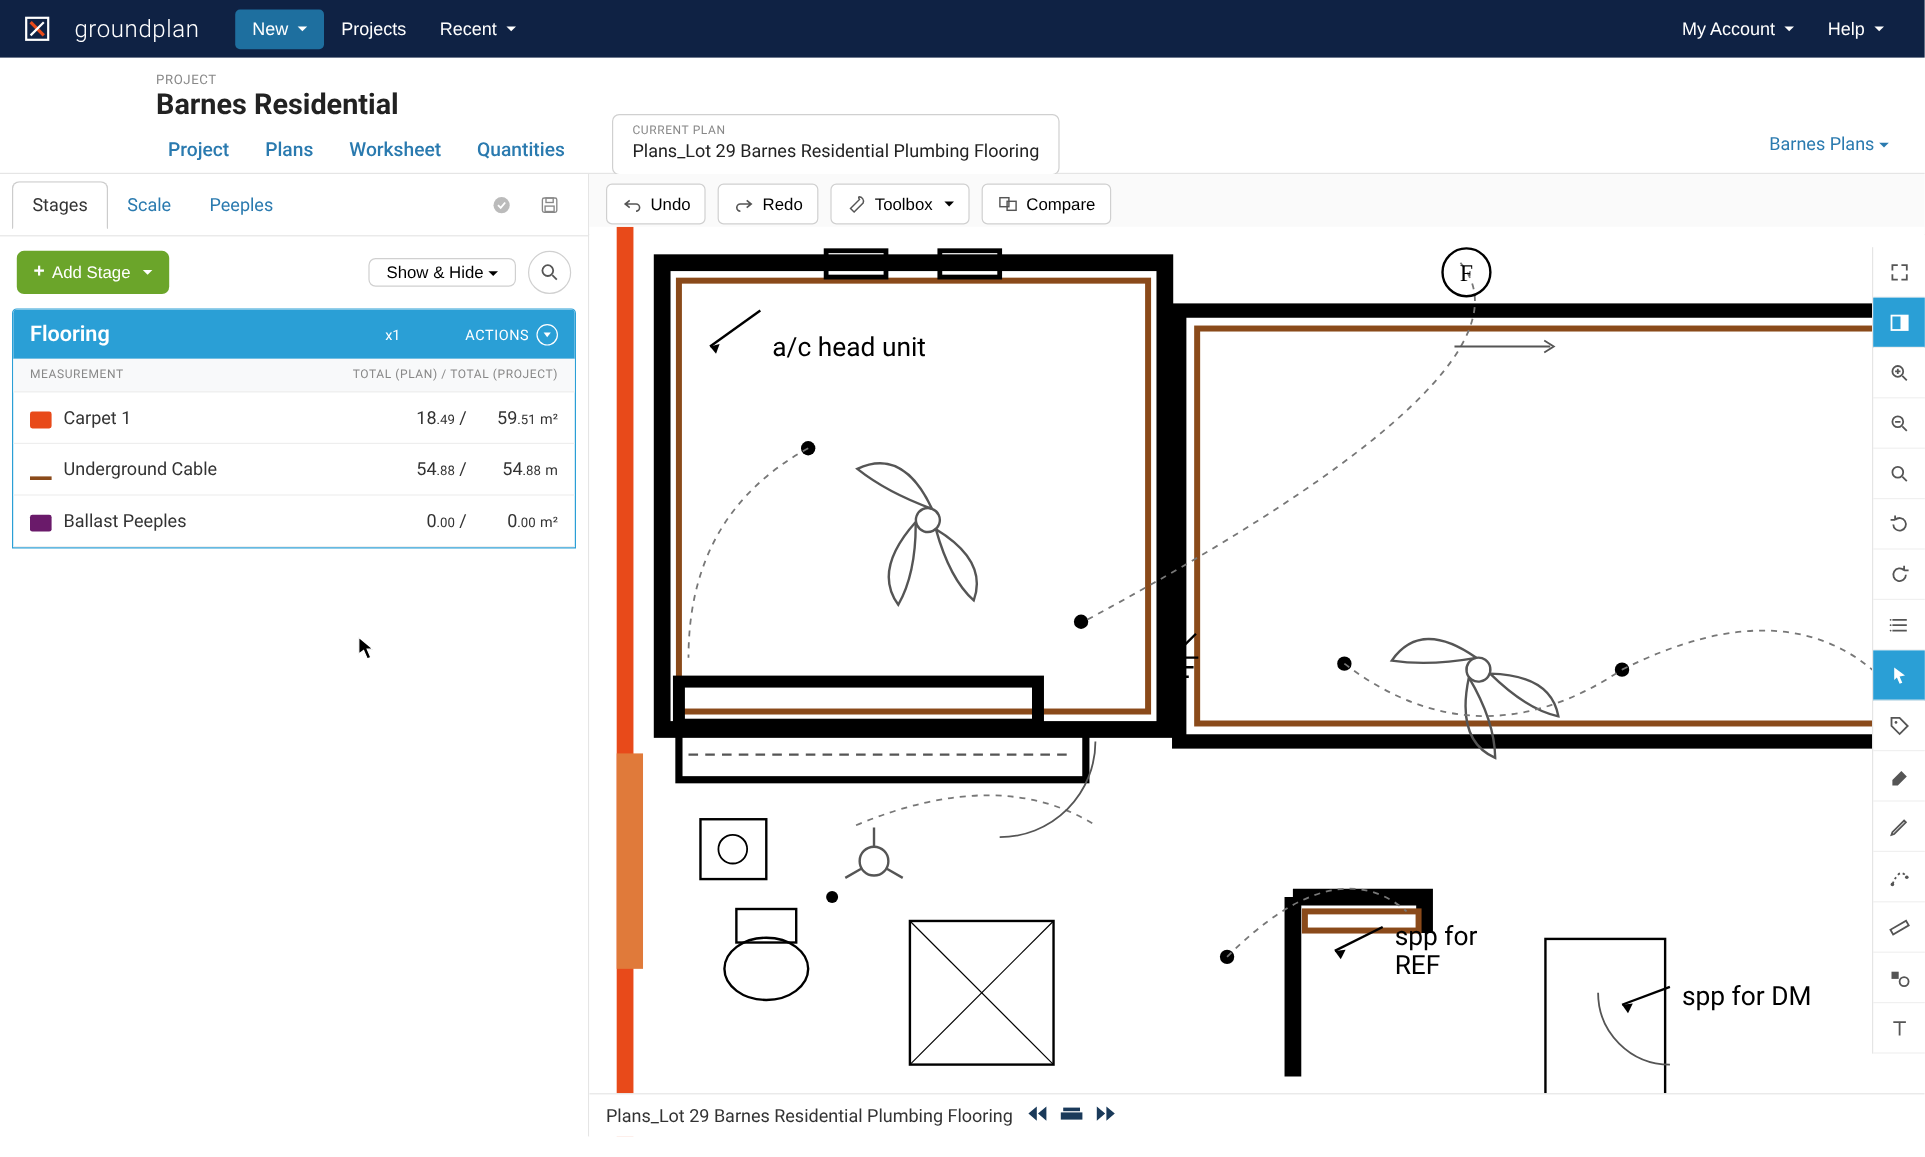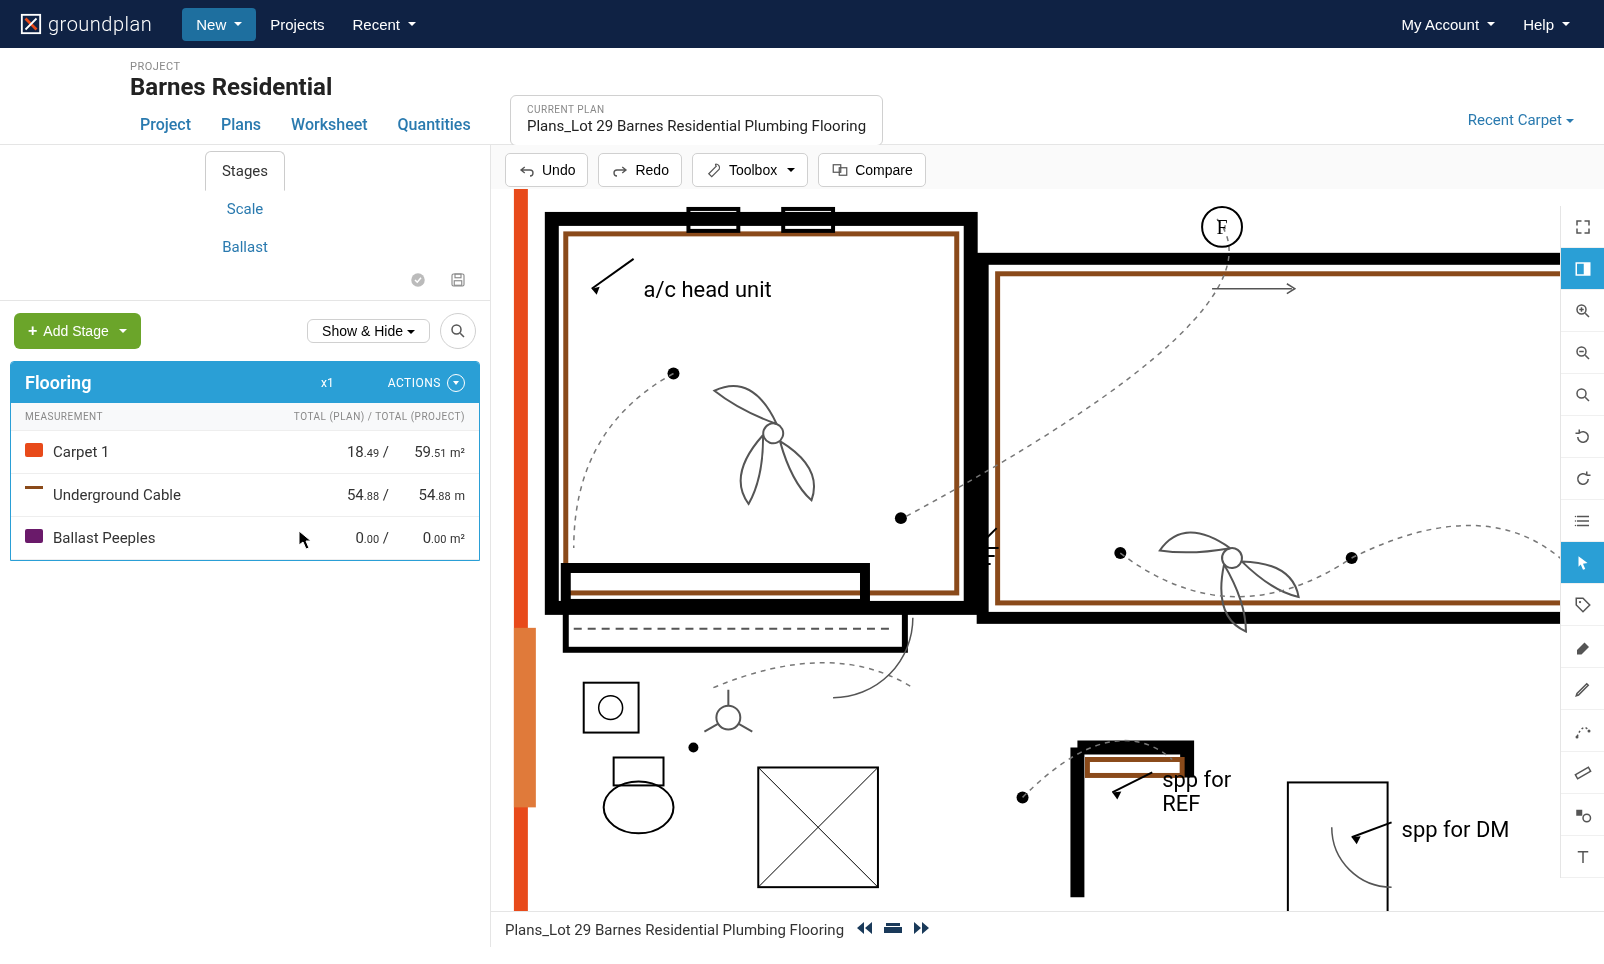--- a/index.html
+++ b/index.html
@@ -1,56 +1,56 @@
 <!DOCTYPE html>
 <html><head>
 <meta charset="utf-8">
 <style>
 * { box-sizing: border-box; margin: 0; padding: 0; }
 body { font-family: -apple-system, BlinkMacSystemFont, "Segoe UI", Roboto, sans-serif; font-size: 14px; color: #333; background: #fff; width: 1604px; height: 964px; overflow: hidden; position: relative; }
 .topbar { background: #0f2244; height: 48px; display: flex; align-items: center; padding: 0 20px; color: #fff; }
-.logo { display: flex; align-items: center; gap: 6px; margin-right: 30px; }
+.logo { display: flex; align-items: center; gap: 20px; margin-right: 30px; }
 .logo-icon { width: 22px; height: 22px; }
 .logo-text { font-size: 20px; font-weight: 300; letter-spacing: 0.5px; }
 .top-btn { background: transparent; border: none; color: #fff; font-size: 15px; padding: 8px 14px; cursor: pointer; display: inline-flex; align-items: center; gap: 4px; }
 .top-btn.primary { background: #1e6f9f; border-radius: 4px; }
 .spacer { flex: 1; }
 .caret-down::after { content: ""; display: inline-block; border-left: 4px solid transparent; border-right: 4px solid transparent; border-top: 4px solid currentColor; margin-left: 4px; vertical-align: middle; }
 .project-header { padding: 12px 20px 0 130px; }
 .project-label { font-size: 11px; letter-spacing: 0.5px; color: #888; text-transform: uppercase; }
 .project-title { font-size: 24px; font-weight: 700; color: #222; }
 .subnav { display: flex; align-items: center; padding: 14px 20px 10px 140px; gap: 30px; border-bottom: 1px solid #e5e5e5; position: relative; }
 .subnav-link { color: #2a7aaf; font-size: 16px; font-weight: 500; cursor: pointer; }
 .current-plan-box { position: absolute; left: 510px; top: -6px; border: 1px solid #d0d0d0; border-radius: 6px; padding: 8px 16px 10px; background: #fff; min-width: 360px; }
 .current-plan-label { font-size: 10px; color: #888; letter-spacing: 0.5px; text-transform: uppercase; }
 .current-plan-name { font-size: 15px; color: #222; margin-top: 2px; }
 .recent-plans-btn { position: absolute; right: 30px; top: 10px; color: #2a7aaf; font-size: 15px; cursor: pointer; }
 .workspace { display: flex; height: calc(100% - 162px); }
 .left-col { width: 490px; flex-shrink: 0; }
-.left-tabs { display: flex; align-items: center; padding: 6px 10px; gap: 0; border-bottom: 1px solid #e5e5e5; flex-direction: column; }
+.left-tabs { display: flex; align-items: center; padding: 6px 10px; gap: 0; border-bottom: 1px solid #e5e5e5; }
 .left-tab { padding: 10px 16px; color: #2a7aaf; cursor: pointer; font-size: 15px; }
 .left-tab.active { color: #333; border: 1px solid #ccc; border-bottom: 1px solid #fff; border-radius: 6px 6px 0 0; margin-bottom: -1px; background: #fff; }
 .left-tab-icons { margin-left: auto; display: flex; gap: 12px; padding-right: 8px; }
 .icon-btn { width: 28px; height: 28px; display: flex; align-items: center; justify-content: center; cursor: pointer; color: #888; }
 .stage-controls { display: flex; align-items: center; padding: 12px 14px; gap: 10px; }
 .add-stage-btn { background: #6ba52a; color: #fff; border: none; border-radius: 6px; padding: 9px 14px; font-size: 14px; font-weight: 500; cursor: pointer; display: inline-flex; align-items: center; gap: 6px; }
 .show-hide-btn { border: 1px solid #d0d0d0; background: #fff; border-radius: 6px; padding: 3px 14px; font-size: 14px; cursor: pointer; margin-left: auto; }
 .search-circle { border: 1px solid #d0d0d0; border-radius: 50%; width: 36px; height: 36px; display: flex; align-items: center; justify-content: center; cursor: pointer; }
 .stage-panel { margin: 0 10px; border: 1px solid #2a9fd6; border-radius: 4px 4px 0 0; overflow: hidden; }
 .stage-head { background: #2a9fd6; color: #fff; padding: 10px 14px; display: flex; align-items: center; }
 .stage-title { font-size: 18px; font-weight: 600; }
 .stage-head-right { margin-left: auto; display: flex; align-items: center; gap: 10px; font-size: 12px; }
 .actions-pill { display: inline-flex; align-items: center; gap: 6px; cursor: pointer; text-transform: uppercase; letter-spacing: 0.5px; margin-left: 44px; }
 .circle-down { width: 18px; height: 18px; border: 1.5px solid #fff; border-radius: 50%; display: inline-flex; align-items: center; justify-content: center; }
 .circle-down::after { content: ""; border-left: 3px solid transparent; border-right: 3px solid transparent; border-top: 4px solid #fff; }
 .meas-tabs { display: flex; border-bottom: 1px solid #ddd; background: #f8f9fa; }
 .meas-tab { flex: 1; text-align: center; padding: 10px; color: #2a7aaf; cursor: pointer; font-size: 15px; }
 .meas-header { display: flex; padding: 8px 14px; font-size: 10px; color: #888; text-transform: uppercase; letter-spacing: 0.5px; background: #f8f9fa; border-bottom: 1px solid #eee; }
 .meas-header .mh-right { margin-left: auto; }
-.meas-row { display: flex; align-items: flex-start; padding: 12px 14px; border-bottom: 1px solid #eee; font-size: 15px; }
+.meas-row { display: flex; align-items: flex-end; padding: 12px 14px; border-bottom: 1px solid #eee; font-size: 15px; }
 .swatch { width: 18px; height: 14px; margin-right: 10px; border-radius: 2px; }
 .swatch.line { height: 3px; border-radius: 0; }
 .meas-name { flex: 1; }
 .meas-vals { display: flex; gap: 6px; font-variant-numeric: tabular-nums; }
 .val { min-width: 70px; text-align: right; }
 .val .frac { font-size: 11px; }
 .unit { font-size: 12px; }
 .canvas-area { flex: 1; position: relative; overflow: hidden; border-left: 1px solid #e5e5e5; }
 .toolbar2 { display: flex; gap: 10px; padding: 8px 14px; border-bottom: 1px solid #e5e5e5; background: #fafafa; }
 .tbtn { border: 1px solid #d0d0d0; background: #fff; border-radius: 5px; padding: 7px 12px; font-size: 14px; cursor: pointer; display: inline-flex; align-items: center; gap: 6px; }
@@ -91,30 +91,30 @@
 
 <div class="subnav">
   <span class="subnav-link">Project</span>
   <span class="subnav-link">Plans</span>
   <span class="subnav-link">Worksheet</span>
   <span class="subnav-link">Quantities</span>
   <div class="current-plan-box">
     <div class="current-plan-label">CURRENT PLAN</div>
     <div class="current-plan-name">Plans_Lot 29 Barnes Residential Plumbing Flooring</div>
   </div>
-  <span class="recent-plans-btn caret-down">Recent Carpet</span>
+  <span class="recent-plans-btn caret-down">Barnes Plans</span>
 </div>
 
 <div class="workspace">
 
   <div class="left-col">
     <div class="left-tabs">
       <div class="left-tab active">Stages</div>
       <div class="left-tab">Scale</div>
-      <div class="left-tab">Ballast</div>
+      <div class="left-tab">Peeples</div>
       <div class="left-tab-icons">
         <div class="icon-btn">
           <svg class="icon" viewBox="0 0 24 24">
               <circle cx="12" cy="12" r="9" fill="#bbb"></circle>
               <path d="M8 12 l3 3 l5 -6" stroke="#fff" stroke-width="2" fill="none"></path>
             </svg>
         </div>
         <div class="icon-btn">
           <svg class="icon" viewBox="0 0 24 24">
               <rect x="4" y="4" width="16" height="16" rx="2" fill="none" stroke="#888" stroke-width="1.5"></rect>

